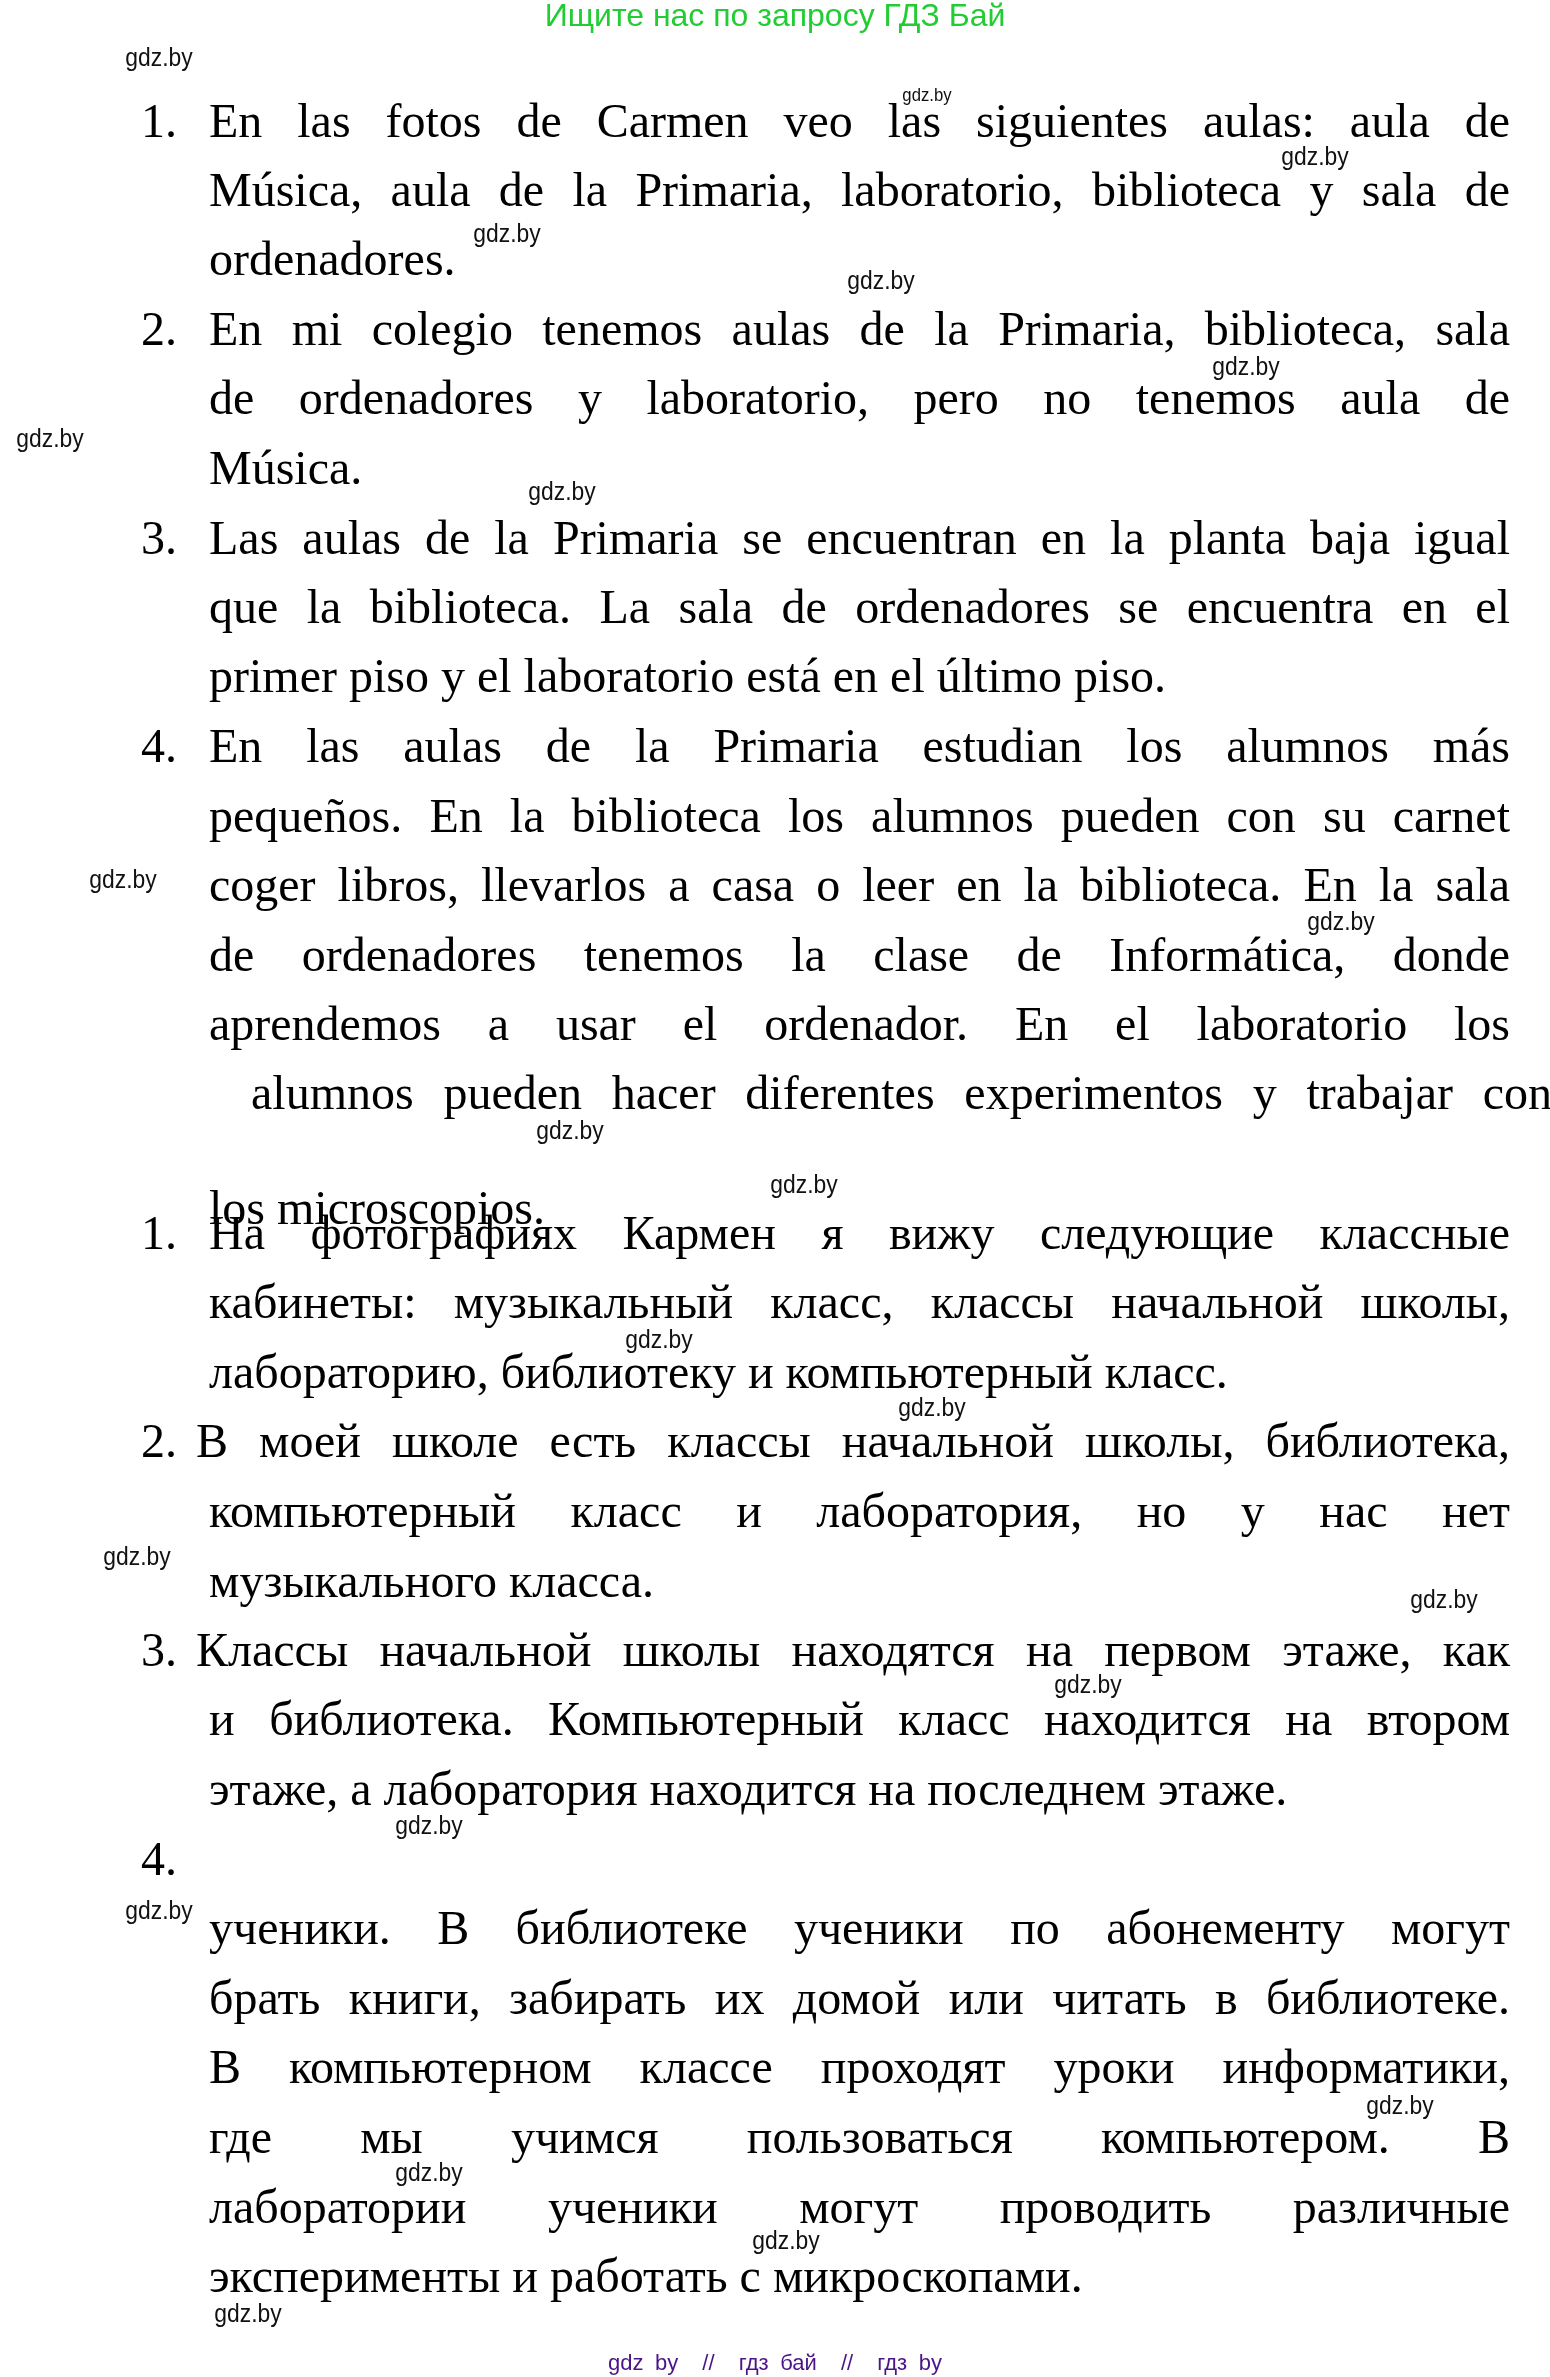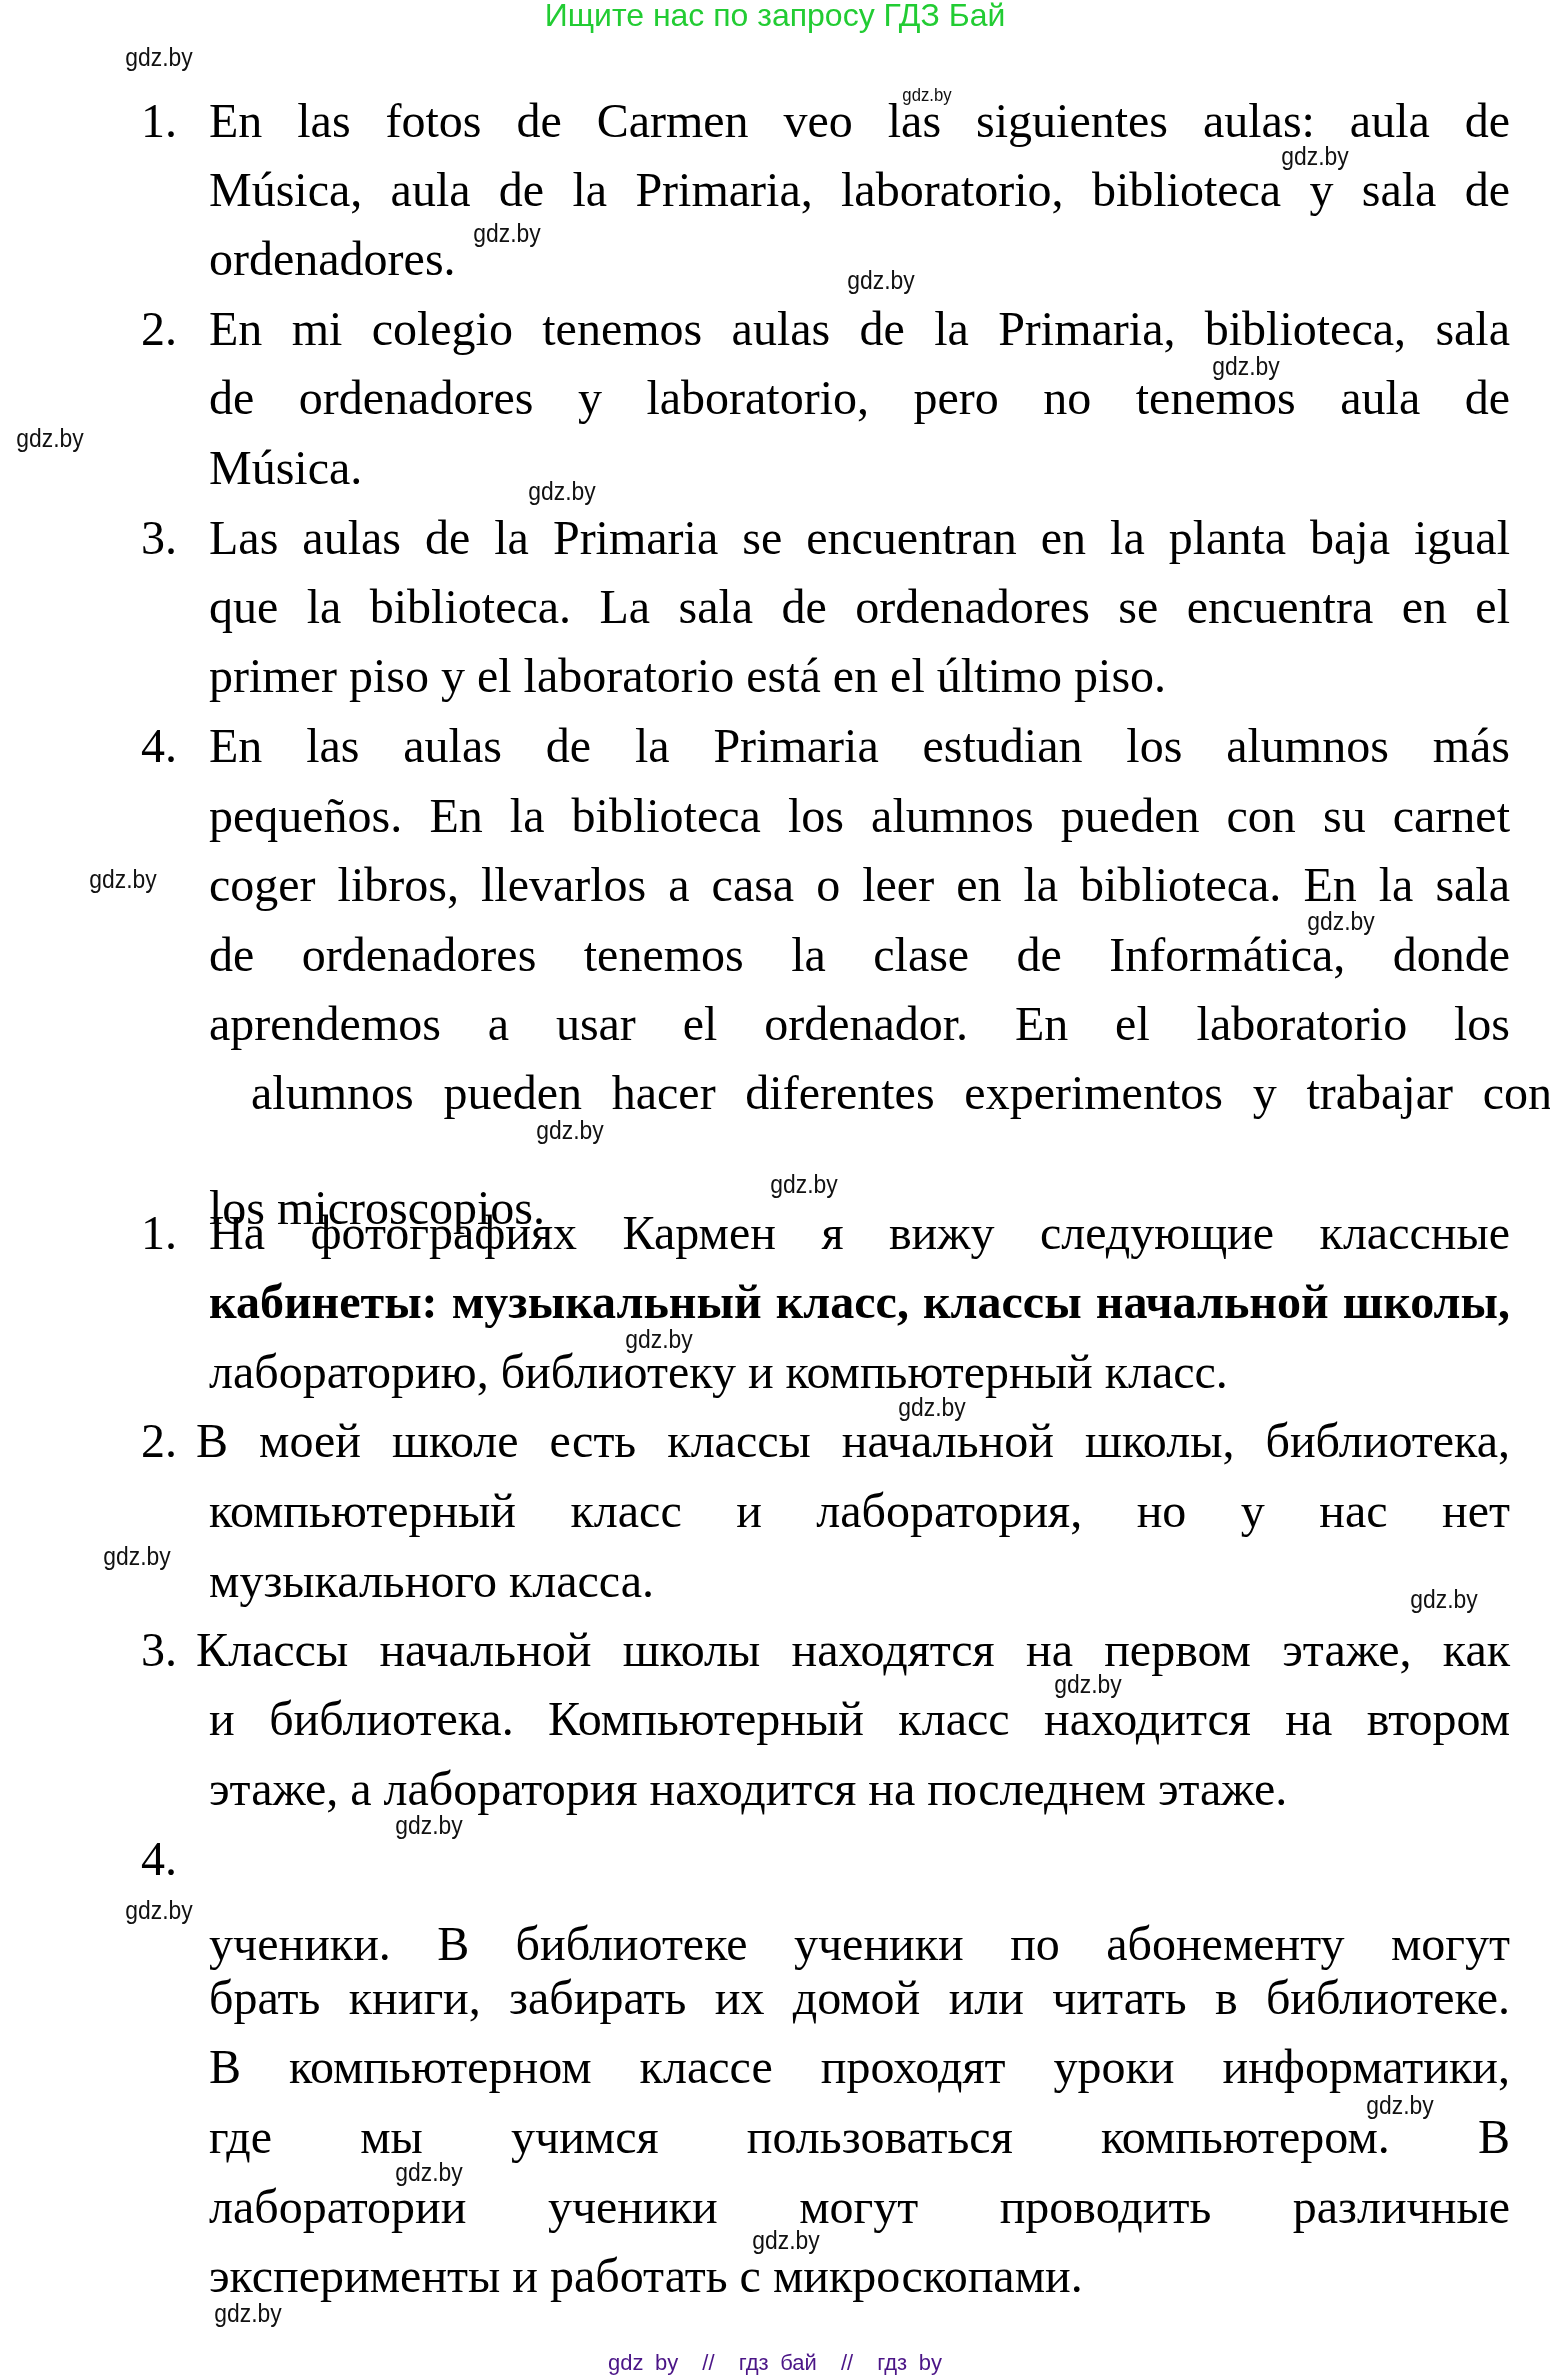--- a/index.html
+++ b/index.html
@@ -70,41 +70,41 @@
   <div class="line txt just" style="top:1066px;left:209px;width:1301px;margin-left:42px;">alumnos pueden hacer diferentes experimentos y trabajar con</div>
   <div class="line txt" style="top:1181px;left:209px;text-align:right;">los microscopios.</div>
 </div>
 
 <div>
 
   <div class="line" style="top:1206px;left:0;width:1550px;">
     <span class="num">1.</span>
     <span class="txt just" style="left:209px;width:1301px;">На фотографиях Кармен я вижу следующие классные</span>
   </div>
-  <div class="line txt just" style="top:1275px;left:209px;width:1301px;font-weight:bold;">кабинеты: музыкальный класс, классы начальной школы,</div>
+  <div class="line txt just" style="top:1275px;left:209px;width:1301px;">кабинеты: музыкальный класс, классы начальной школы,</div>
   <div class="line txt" style="top:1345px;left:209px;">лабораторию, библиотеку и компьютерный класс.</div>
 
   <div class="line" style="top:1414px;left:0;width:1550px;">
     <span class="num">2.</span>
     <span class="txt just" style="left:196px;width:1314px;">В моей школе есть классы начальной школы, библиотека,</span>
   </div>
   <div class="line txt just" style="top:1484px;left:209px;width:1301px;">компьютерный класс и лаборатория, но у нас нет</div>
   <div class="line txt" style="top:1554px;left:209px;">музыкального класса.</div>
 
   <div class="line" style="top:1623px;left:0;width:1550px;">
     <span class="num">3.</span>
     <span class="txt just" style="left:196px;width:1314px;">Классы начальной школы находятся на первом этаже, как</span>
   </div>
   <div class="line txt just" style="top:1692px;left:209px;width:1301px;">и библиотека. Компьютерный класс находится на втором</div>
   <div class="line txt" style="top:1762px;left:209px;">этаже, а лаборатория находится на последнем этаже.</div>
 
   <div class="line" style="top:1832px;left:0;width:1550px;">
     <span class="num">4.</span>
   </div>
-  <div class="line txt just" style="top:1901px;left:209px;width:1301px;margin-top:16px;">ученики. В библиотеке ученики по абонементу могут</div>
+  <div class="line txt just" style="top:1901px;left:209px;width:1301px;">ученики. В библиотеке ученики по абонементу могут</div>
   <div class="line txt just" style="top:1971px;left:209px;width:1301px;">брать книги, забирать их домой или читать в библиотеке.</div>
   <div class="line txt just" style="top:2040px;left:209px;width:1301px;">В компьютерном классе проходят уроки информатики,</div>
   <div class="line txt just" style="top:2110px;left:209px;width:1301px;">где мы учимся пользоваться компьютером. В</div>
   <div class="line txt just" style="top:2180px;left:209px;width:1301px;">лаборатории ученики могут проводить различные</div>
   <div class="line txt" style="top:2249px;left:209px;">эксперименты и работать с микроскопами.</div>
 </div>
 
 <div>
   <span class="wm" style="left:159px;top:57px;">gdz.by</span>
   <span class="wm small" style="left:927px;top:94px;">gdz.by</span>

